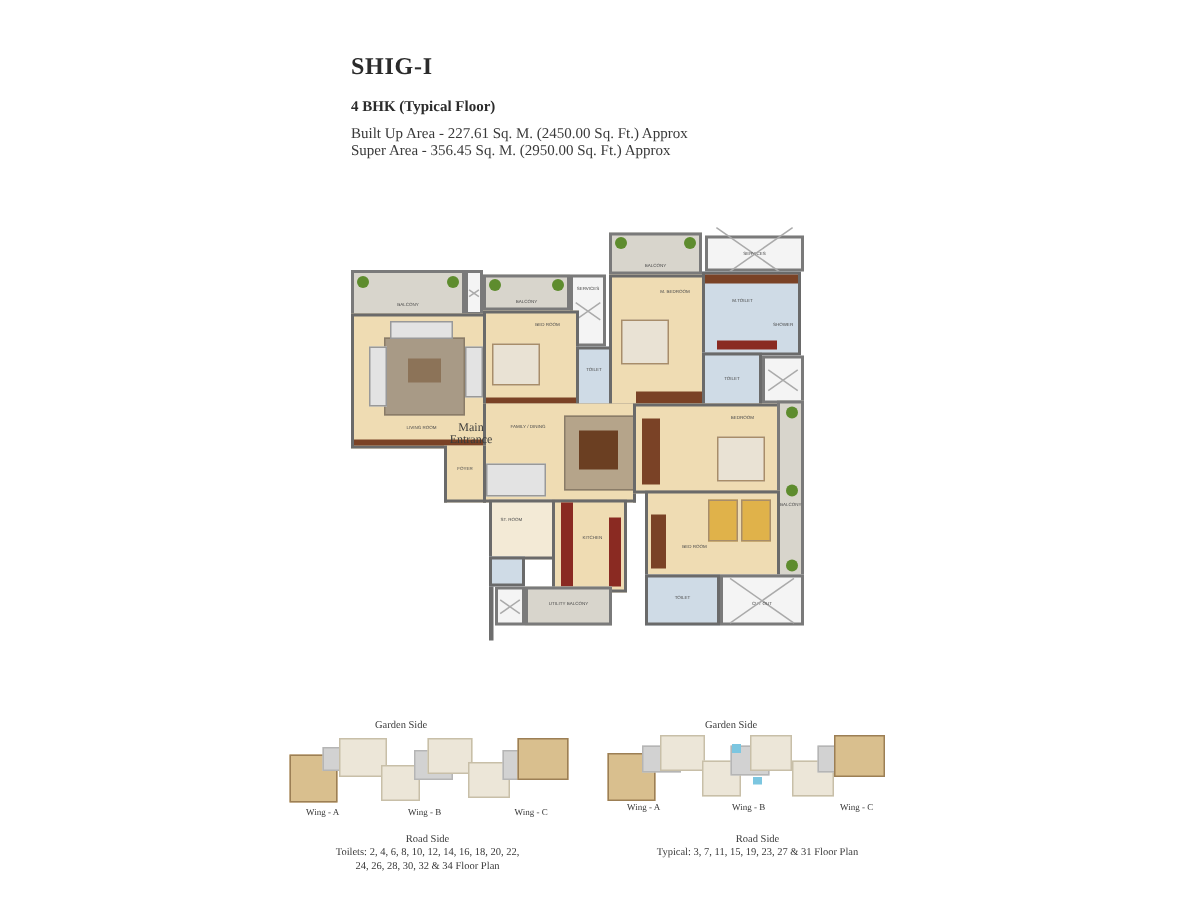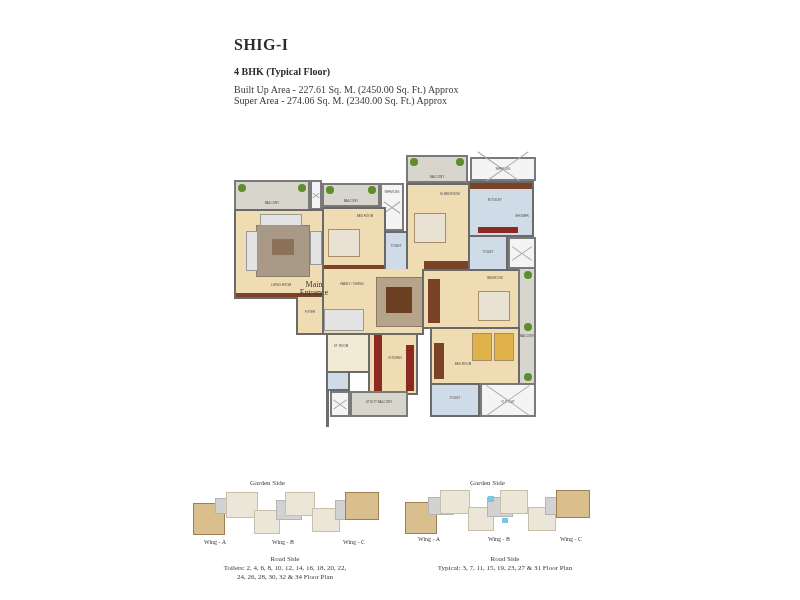--- a/index.html
+++ b/index.html
@@ -39,21 +39,21 @@
   .blk.w { background:#ece6d8; border-color:#c8bfa8; }
   .pool { position:absolute; background:#7cc6e0; }
 </style>
 </head>
 <body>
 
 <div class="title">SHIG-I</div>
 <div class="sub">4 BHK (Typical Floor)</div>
 <div class="area">
   <div>Built Up Area - 227.61 Sq. M. (2450.00 Sq. Ft.) Approx</div>
-  <div>Super Area - 274.06 Sq. M. (2340.00 Sq. Ft.) Approx</div>
+  <div>Super Area - 356.45 Sq. M. (2950.00 Sq. Ft.) Approx</div>
 </div>
 <div class="feat">
 </div>
 
 <div class="plan">
 
   <div class="balcony" style="left:0;top:25px;width:76px;height:31px;">
     <div class="plant" style="left:2px;top:2px;"></div>
       <div class="plant" style="right:2px;top:2px;"></div>
     <div class="lbl" style="left:0;right:0;top:20px;">BALCONY</div>

